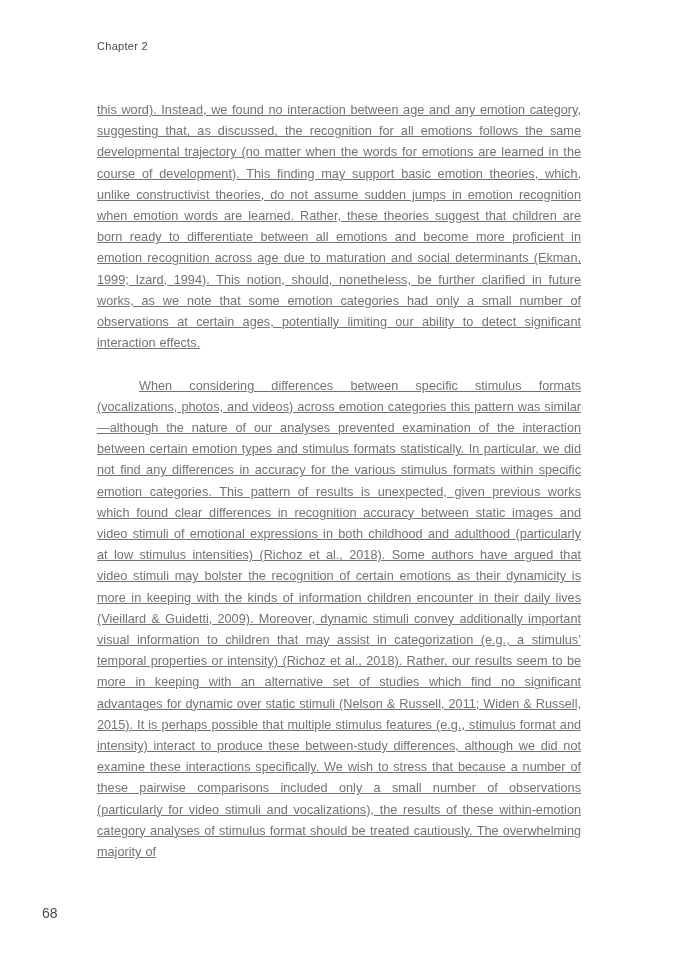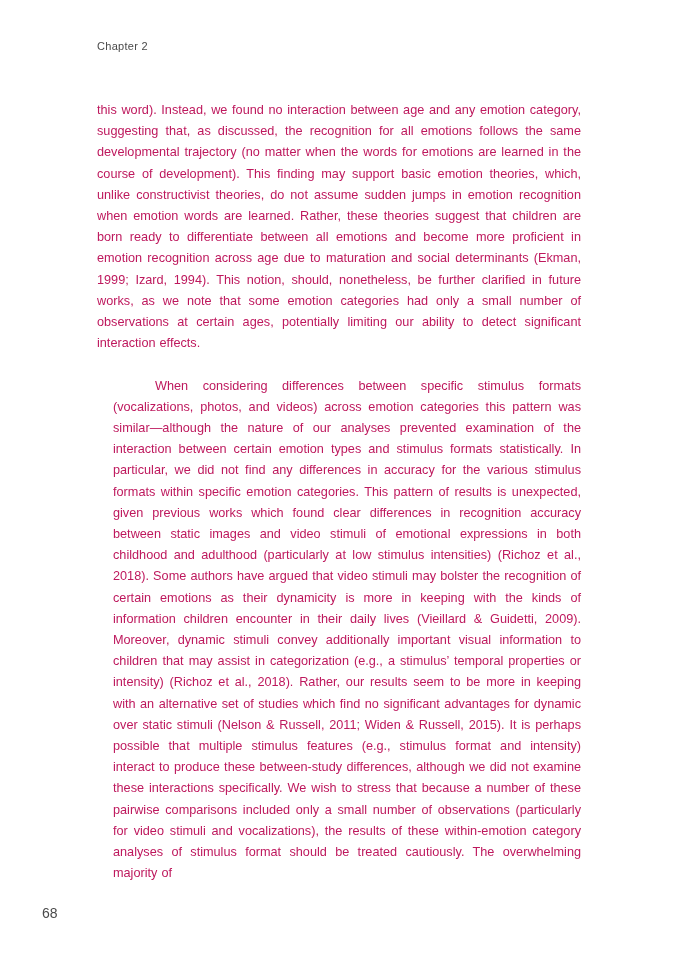--- a/index.html
+++ b/index.html
@@ -25,25 +25,26 @@
     letter-spacing: 0.3px;
   }
   .body-text {
     position: absolute;
     left: 97px;
     top: 100px;
     width: 484px;
     font-size: 12.7px;
     line-height: 21.2px;
     text-align: justify;
-    color: #be185d;
+    color: #737373;
     font-weight: 400;
     word-spacing: 0.5px;
+    text-decoration: underline;
   }
-  .para + .para { margin-top: 21.2px; margin-left: 16px; }
+  .para + .para { margin-top: 21.2px; }
   .para.indented { text-indent: 42px; }
   .page-number {
     position: absolute;
     left: 42px;
     top: 905px;
     font-size: 14px;
     color: #4a4a4a;
   }
 </style>
 </head>

